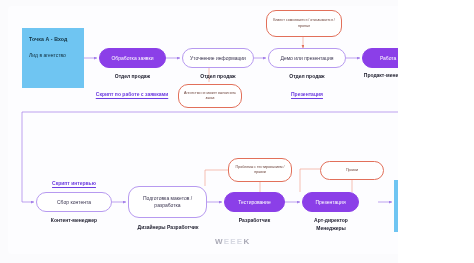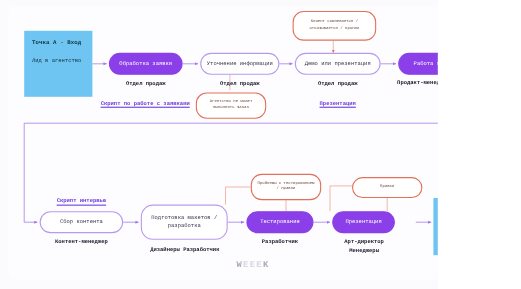--- a/index.html
+++ b/index.html
@@ -5,21 +5,21 @@
   html, body {
     margin: 0;
     padding: 0;
     background: #ffffff;
   }
   #canvas {
     position: relative;
     width: 398px;
     height: 263px;
     background: #fbfbfd;
-    font-family: Liberation Mono, monospace;
+    font-family: Liberation Sans, sans-serif;
     overflow: hidden;
   }
   .board {
     position: absolute;
     left: 8px;
     top: 6px;
     width: 458px;
     height: 248px;
     background: #fdfdff;
     border-radius: 4px;

